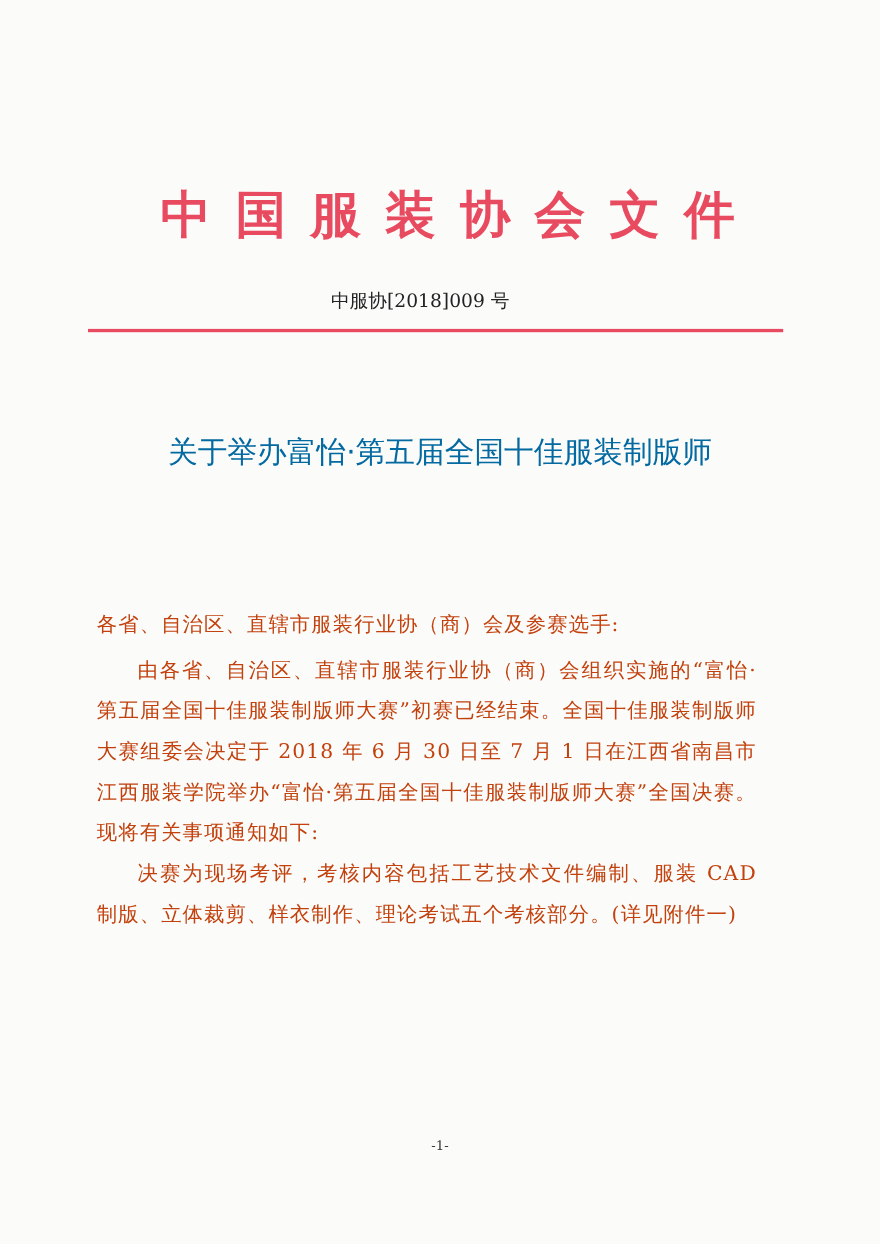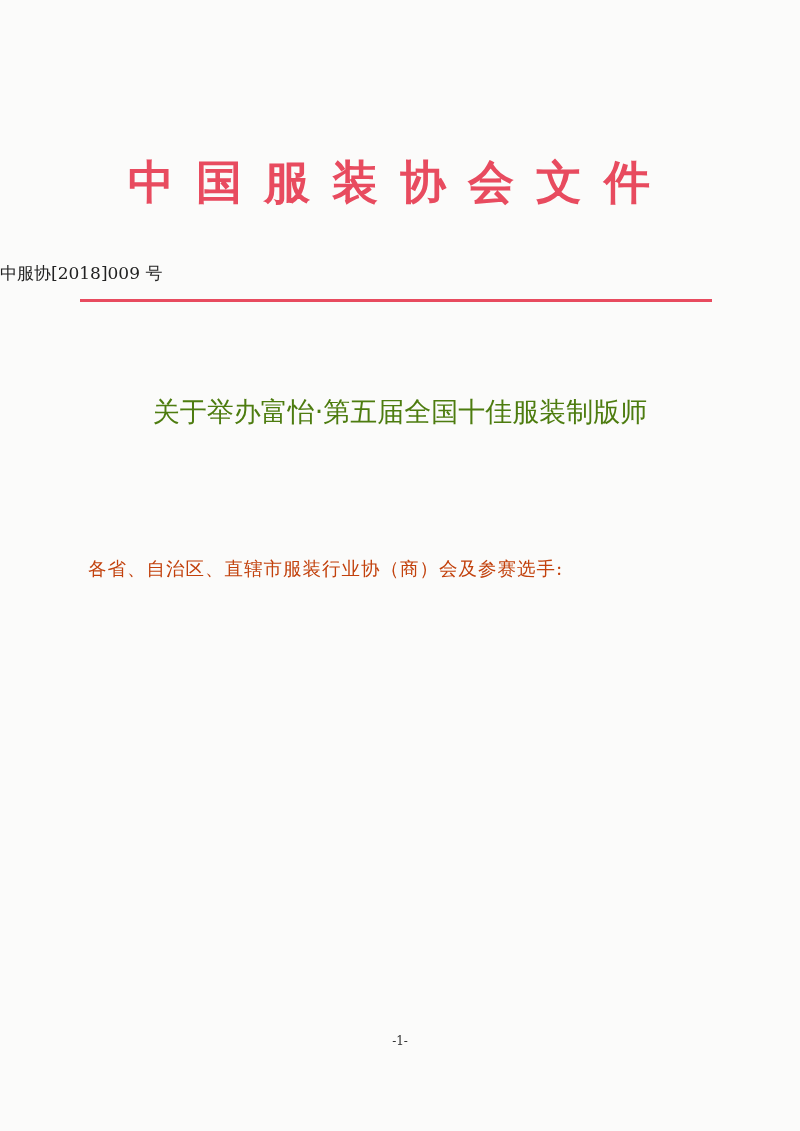--- a/index.html
+++ b/index.html
@@ -5,46 +5,46 @@
     html, body { margin: 0; padding: 0; }
     body {
       width: 800px; height: 1131px;
       background: #fbfbfa;
       position: relative;
       overflow: hidden;
       font-family: "DejaVu Serif", "Liberation Serif", serif;
       color: #1e1e1e;
     }
     .header-title {
-      position: absolute; left: 110px; top: 147px; width: 580px;
-      text-align: center;
+      position: absolute; left: 110px; top: 160px; width: 580px;
+      text-align: right;
       color: #e84b5f;
       font-family: "DejaVu Serif", serif;
       font-size: 46px;
       font-weight: bold;
       letter-spacing: 22px;
       line-height: 70px;
     }
     .doc-number {
       position: absolute; left: 0; top: 262px; width: 764px;
-      text-align: left;
+      text-align: center;
       font-size: 17px;
       color: #222;
     }
     .red-rule {
       position: absolute; left: 80px; top: 299px; width: 632px; height: 3px;
       background: #e84b5f;
     }
     .notice-title {
       position: absolute; left: 100px; top: 388px; width: 600px;
       text-align: center;
       font-family: "DejaVu Sans", sans-serif;
       font-size: 27px;
       line-height: 48px;
-      color: #4d7c0f;
+      color: #0369a1;
     }
     .body {
       position: absolute; left: 88px; top: 550px; width: 600px;
       font-size: 18.5px;
       line-height: 37px;
       color: #c2410c;
     }
     .body p { margin: 0; text-align: justify; text-align-last: left; letter-spacing: 1px; }
     .addressee { margin-bottom: 4px !important; }
     .indent { text-indent: 2em; }
@@ -68,15 +68,17 @@
 <div class="header-title">中国服装协会文件</div>
 <div class="doc-number">中服协[2018]009 号</div>
 <div class="red-rule"></div>
 
 <div class="notice-title">
   <div>关于举办富怡·第五届全国十佳服装制版师</div>
 </div>
 
 <div class="body">
   <p class="addressee">各省、自治区、直辖市服装行业协（商）会及参赛选手:</p>
+  <p class="indent">由各省、自治区、直辖市服装行业协（商）会组织实施的“富怡·第五届全国十佳服装制版师大赛”初赛已经结束。全国十佳服装制版师大赛组委会决定于 2018 年 6 月 30 日至 7 月 1 日在江西省南昌市江西服装学院举办“富怡·第五届全国十佳服装制版师大赛”全国决赛。现将有关事项通知如下:</p>
+  <p class="indent">决赛为现场考评，考核内容包括工艺技术文件编制、服装 CAD 制版、立体裁剪、样衣制作、理论考试五个考核部分。(详见附件一)</p>
 </div>
 
 <div class="page-number">-1-</div>
 
 </body></html>

